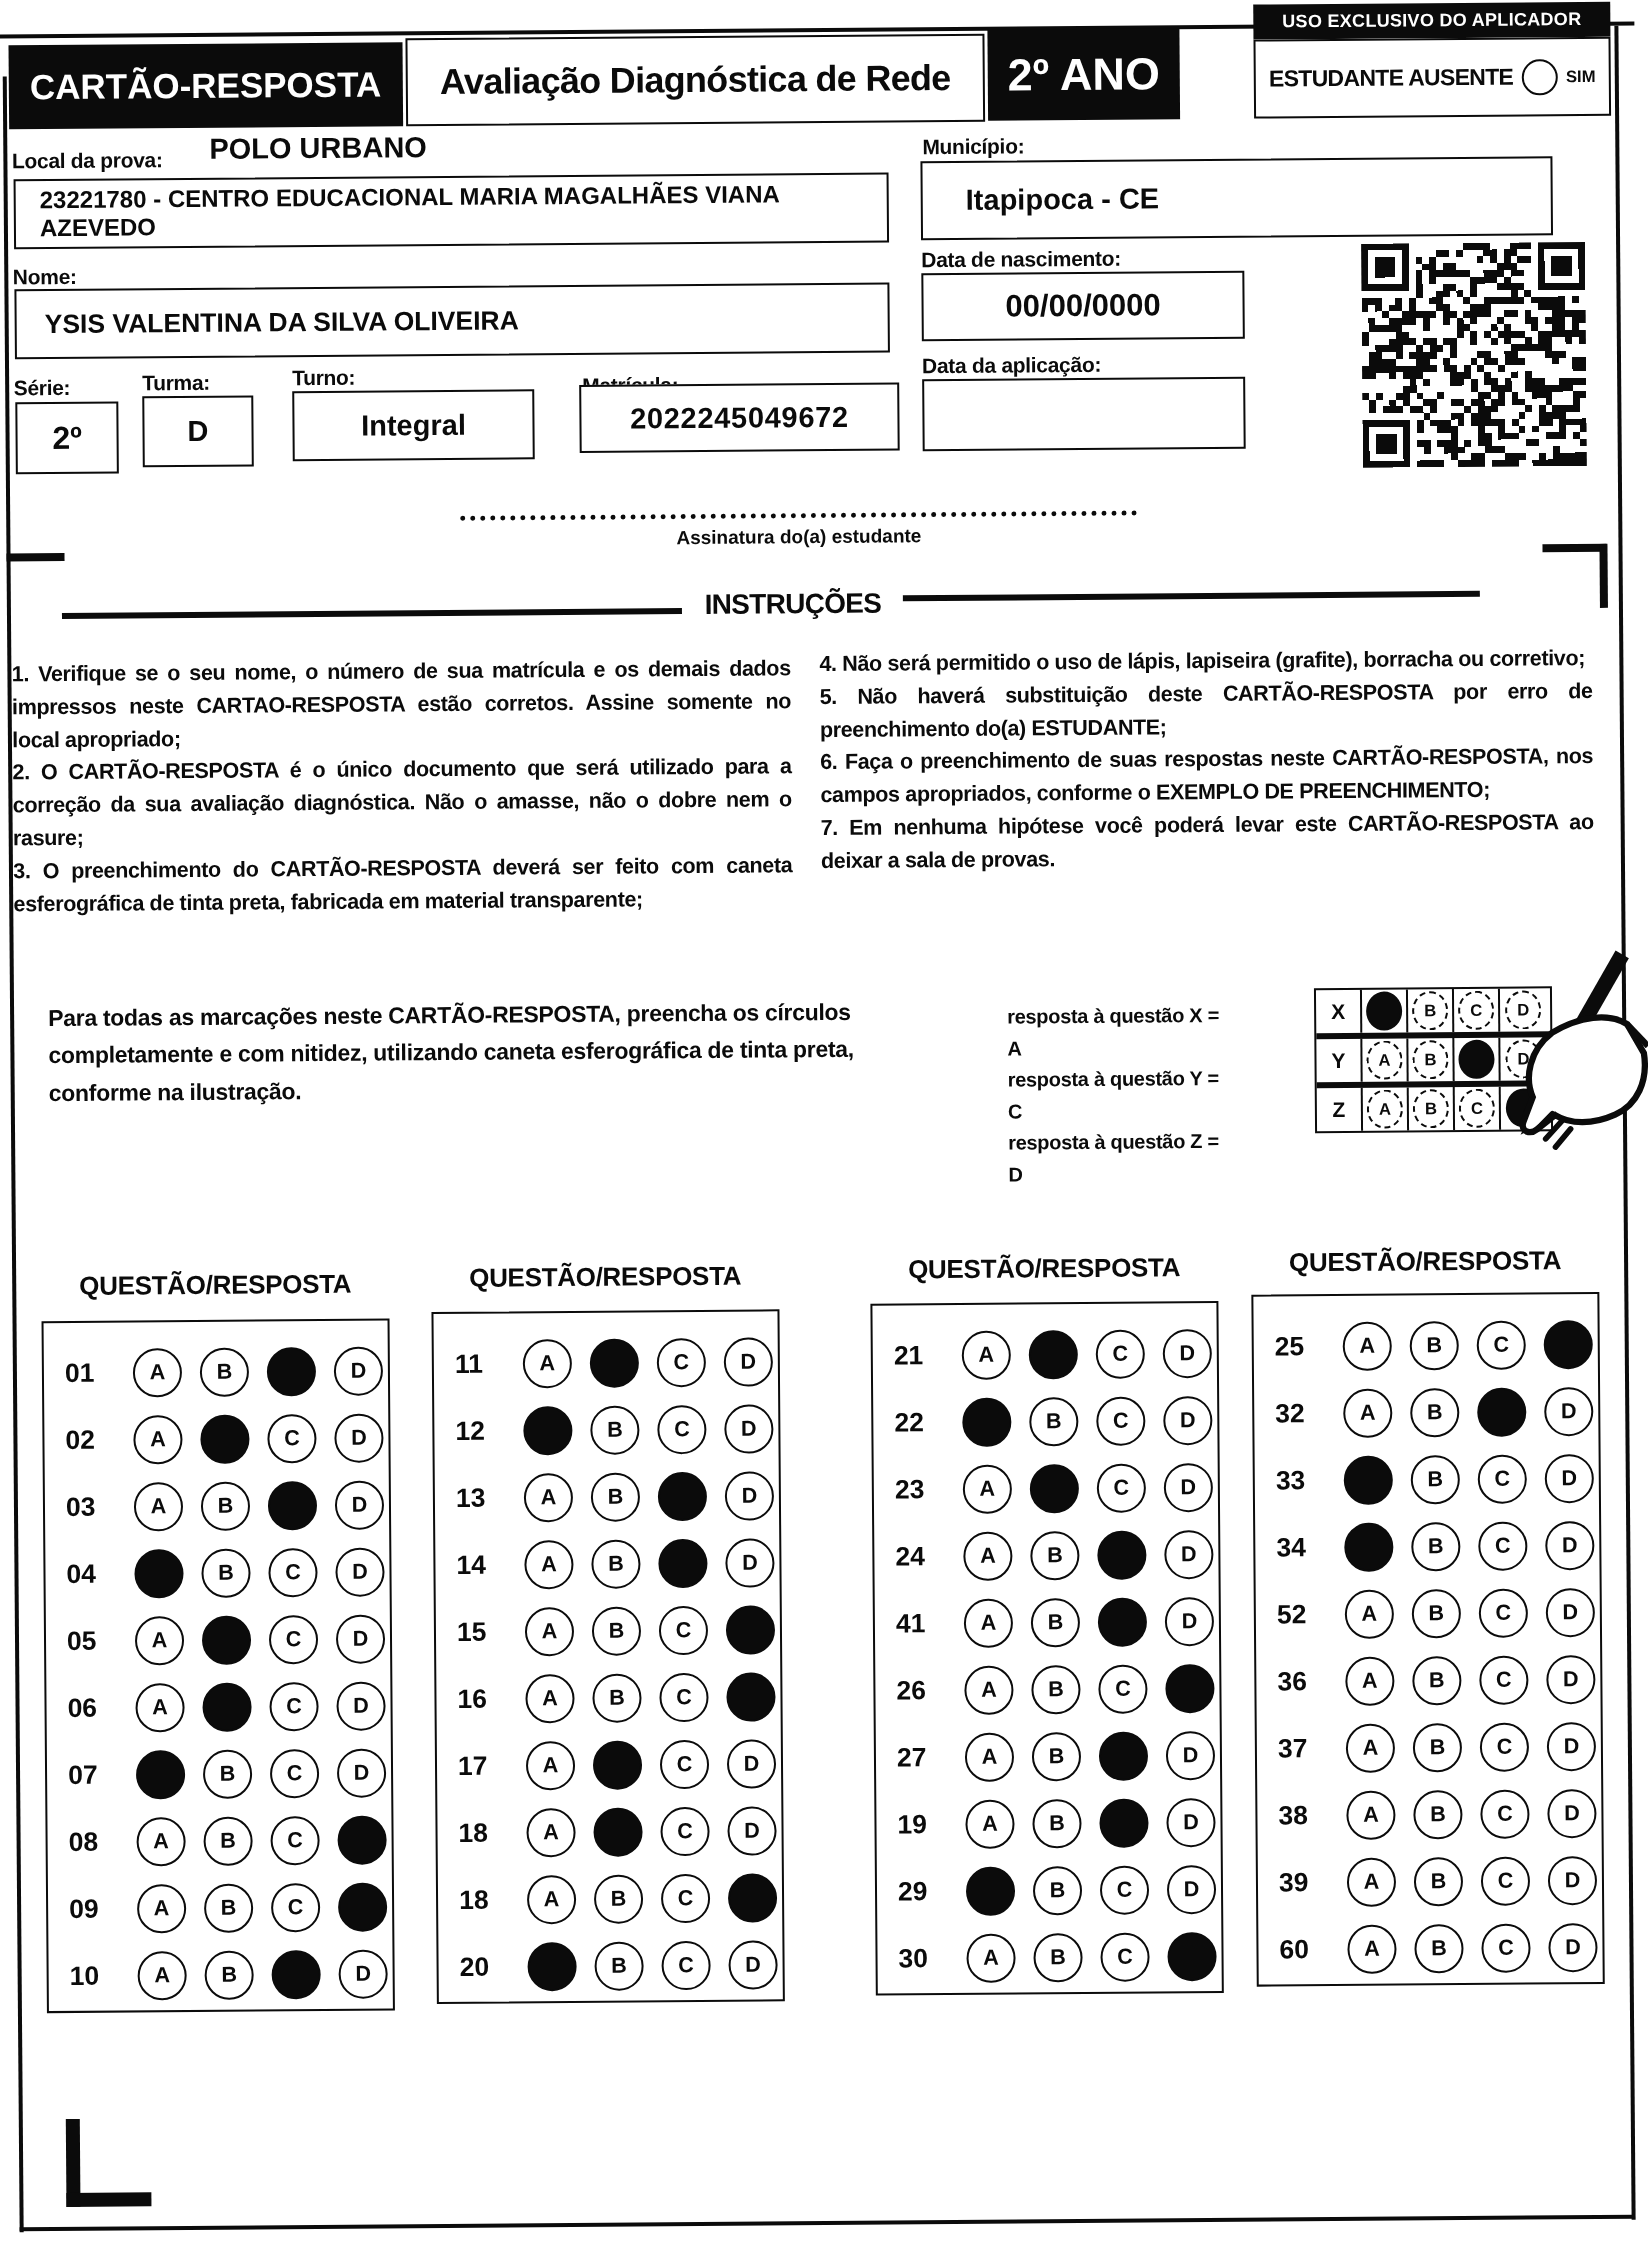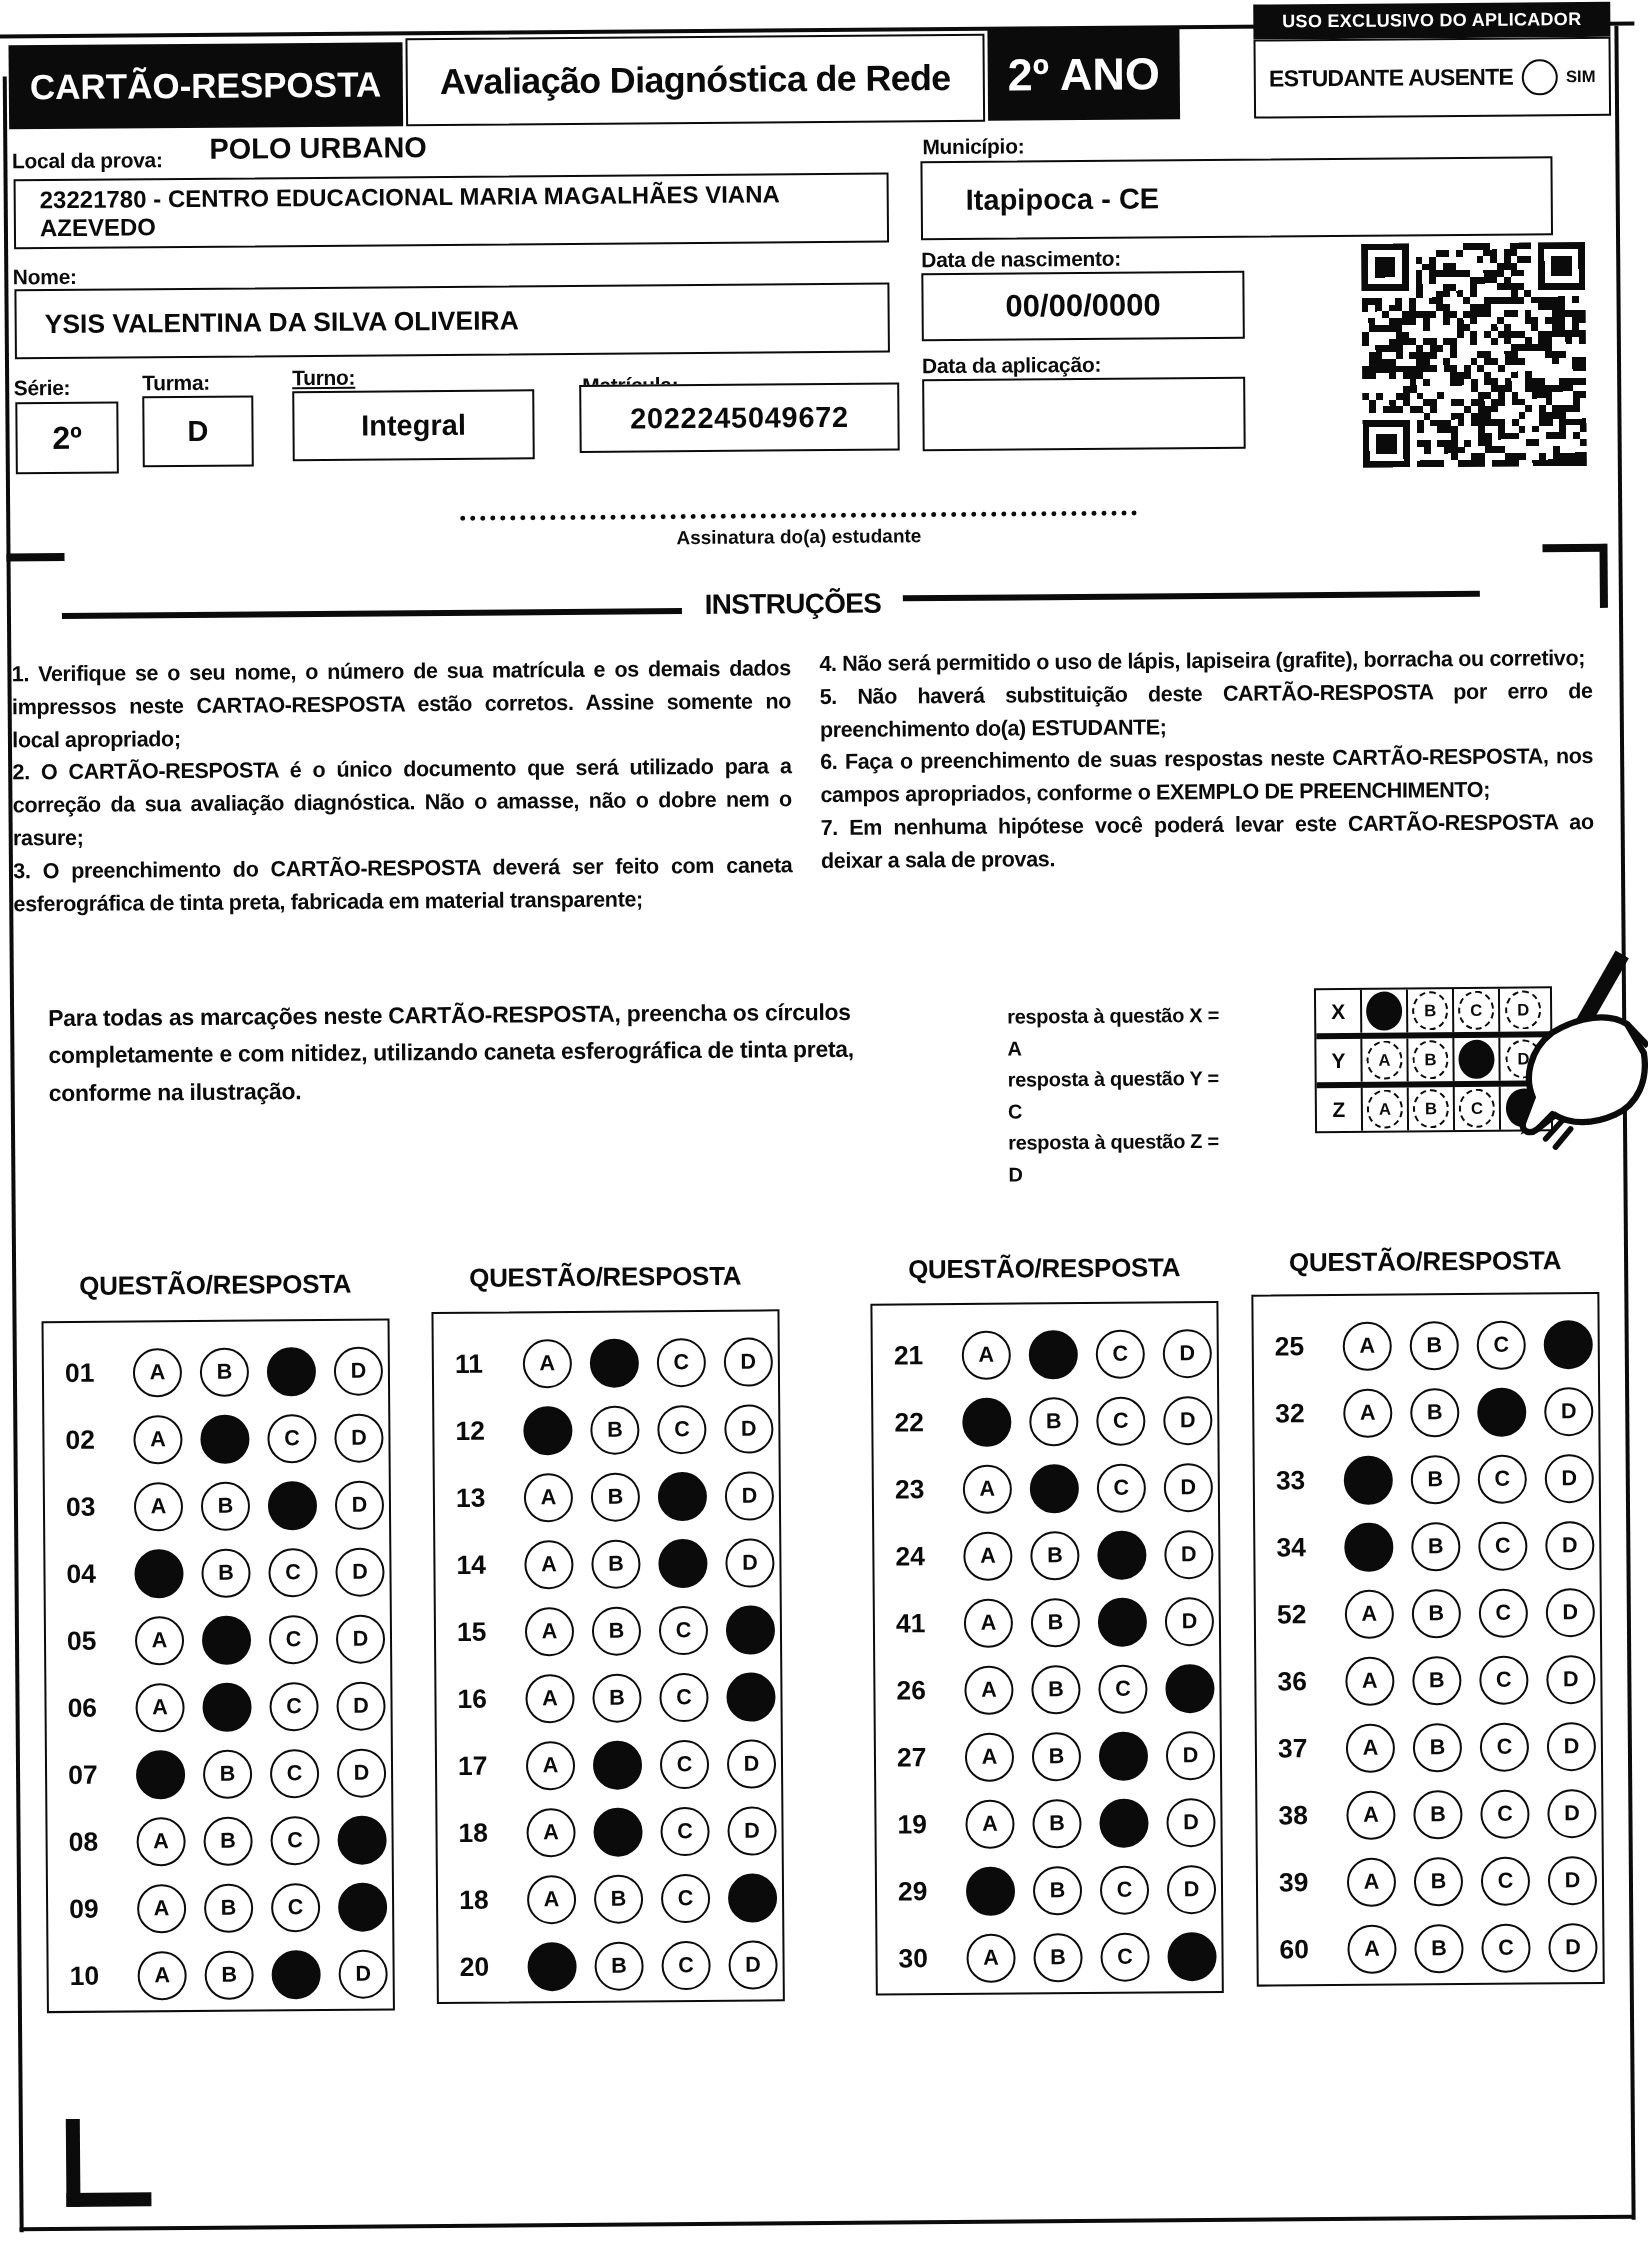--- a/index.html
+++ b/index.html
@@ -34,21 +34,21 @@
   #municipio-box{left:928px;top:162px;width:632px;height:79px;font-weight:700;font-size:29px;padding-left:43px;}
   #nome-label{left:19.5px;top:259px;}
   #nome-box{left:21px;top:283px;width:875px;height:70px;font-weight:700;font-size:26.5px;padding-left:28px;}
   #nasc-label{left:928px;top:249px;}
   #nasc-box{left:928px;top:274px;width:323px;height:68px;font-weight:700;font-size:31px;}
   #qr-code{left:1368px;top:248px;width:224px;height:224px;}
   #serie-label{left:19.5px;top:370px;}
   #serie-box{left:21px;top:396px;width:103px;height:72px;font-weight:700;font-size:32px;}
   #turma-label{left:148px;top:366px;text-align:center;}
   #turma-box{left:148px;top:391px;width:111px;height:71px;font-weight:700;font-size:29px;}
-  #turno-label{left:298px;top:362px;text-decoration:underline;}
+  #turno-label{left:298px;top:362px;}
   #turno-box{left:298px;top:387px;width:242px;height:70px;font-weight:700;font-size:29px;}
   #matricula-label{left:588px;top:372px;}
   #matricula-box{left:585px;top:383px;width:320px;height:68px;font-weight:700;font-size:29px;letter-spacing:0.7px;}
   #aplicacao-label{left:928px;top:355px;}
   #aplicacao-box{left:928px;top:380px;width:323px;height:72px;}
 
   
   #sig-line{position:absolute;left:465px;top:513px;width:677px;border-top:5.6px dotted #0b0b0b;}
   #sig-label{position:absolute;left:465px;top:526px;width:677px;text-align:center;font-weight:700;font-size:19px;}
 

